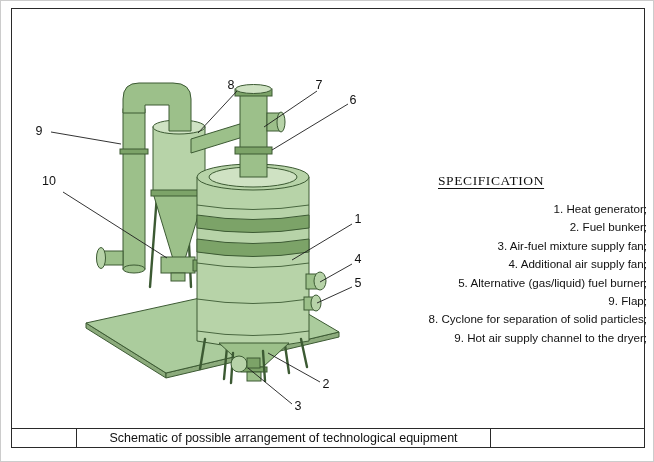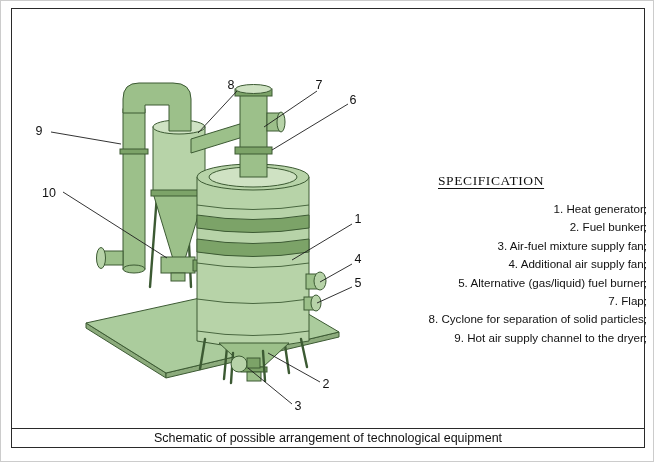--- a/index.html
+++ b/index.html
@@ -37,21 +37,21 @@
     font-size:13.5px;letter-spacing:0.6px;
     text-decoration:underline;text-underline-offset:3px;
     margin:0 0 11px 33px;
     font-family:Liberation Serif, serif;
   }
   .spec-item{font-size:11.6px;line-height:18.4px;white-space:nowrap;text-align:right;}
 
   .titleblock{
     position:absolute;left:10px;top:427px;width:634px;height:20px;
     border:1.4px solid var(--frame-line);box-sizing:border-box;
-    display:flex;background:#fff;flex-direction:column;
+    display:flex;background:#fff;
   }
   .tb-left{width:65px;border-right:1.3px solid var(--frame-line);box-sizing:border-box;}
   .tb-main{flex:1;display:flex;align-items:center;justify-content:center;}
   .tb-right{width:154px;border-left:1.3px solid var(--frame-line);box-sizing:border-box;}
   .tb-title{font-size:12.5px;}
 
   
   .f-pale{fill:var(--equipment-pale);stroke:var(--equipment-outline);stroke-width:1;}
   .f-light{fill:var(--equipment-light);stroke:var(--equipment-outline);stroke-width:1;}
   .f-mid{fill:var(--equipment-mid);stroke:var(--equipment-outline);stroke-width:1;}
@@ -169,35 +169,35 @@
       <path class="leader" d="M351,286 L316,302"></path>
       <path class="leader" d="M319,381 L267,352"></path>
       <path class="leader" d="M291,403 L247,367"></path>
     </g>
   </svg>
 
   <div class="co" style="left:230px;top:84px">8</div>
   <div class="co" style="left:318px;top:84px">7</div>
   <div class="co" style="left:352px;top:99px">6</div>
   <div class="co" style="left:38px;top:130px">9</div>
-  <div class="co" style="left:48px;top:192px">10</div>
+  <div class="co" style="left:48px;top:180px">10</div>
   <div class="co" style="left:357px;top:218px">1</div>
   <div class="co" style="left:357px;top:258px">4</div>
   <div class="co" style="left:357px;top:282px">5</div>
   <div class="co" style="left:325px;top:383px">2</div>
   <div class="co" style="left:297px;top:405px">3</div>
 
   <div class="spec">
     <div class="spec-heading">SPECIFICATION</div>
     <div class="spec-item">1. Heat generator;</div>
     <div class="spec-item">2. Fuel bunker;</div>
     <div class="spec-item">3. Air-fuel mixture supply fan;</div>
     <div class="spec-item">4. Additional air supply fan;</div>
     <div class="spec-item">5. Alternative (gas/liquid) fuel burner;</div>
-    <div class="spec-item">7. Flap;</div>
+    <div class="spec-item">9. Flap;</div>
     <div class="spec-item">8. Cyclone for separation of solid particles;</div>
     <div class="spec-item">9. Hot air supply channel to the dryer;</div>
   </div>
 
   <div class="titleblock">
     <div class="tb-left"></div>
     <div class="tb-main">
       <span class="tb-title">Schematic of possible arrangement of technological equipment</span>
     </div>
     <div class="tb-right"></div>

